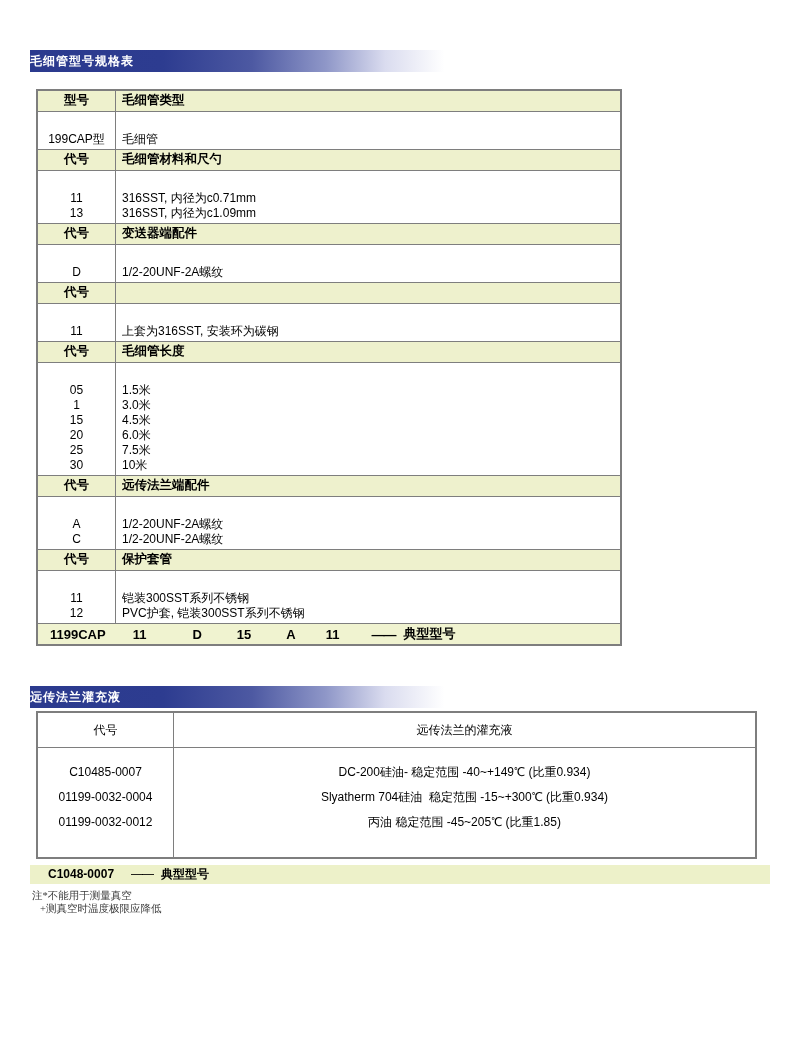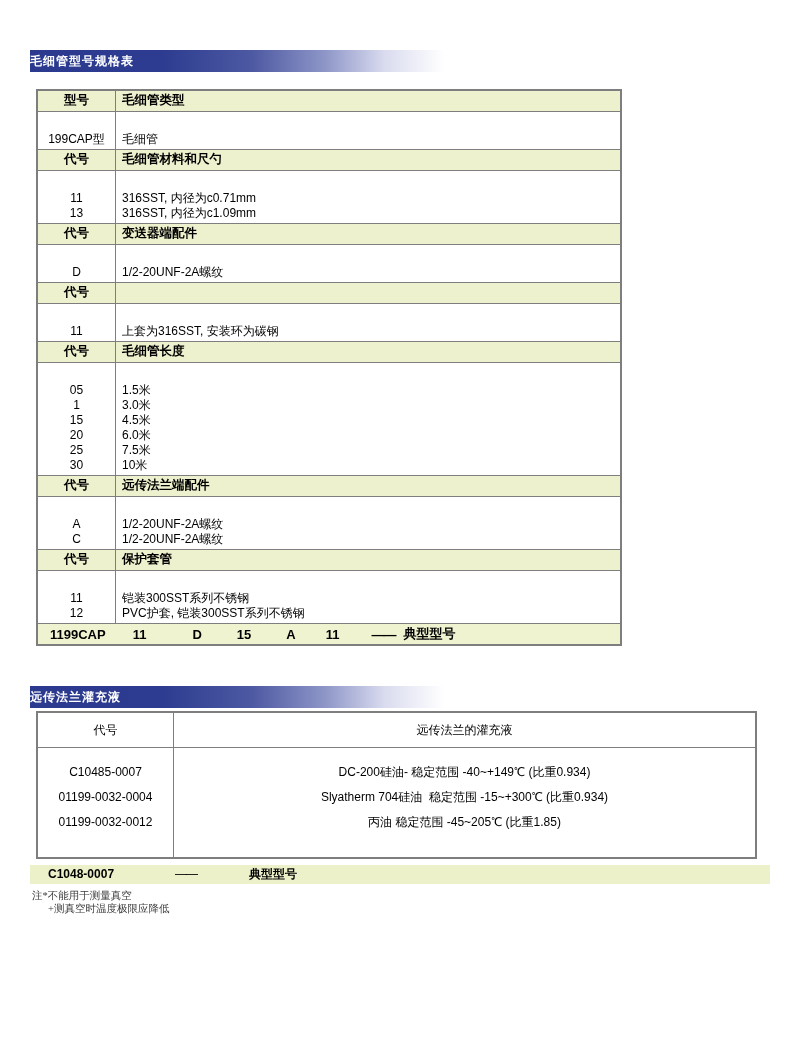--- a/index.html
+++ b/index.html
@@ -80,34 +80,33 @@
   .t2body .t2c1, .t2body .t2c2 { padding-top: 12px; padding-bottom: 22px; }
   .t2body .t2c1 > div, .t2body .t2c2 > div { line-height: 25px; }
 
   
   .bar2 {
     margin-left: 30px; margin-top: 6px;
     width: 740px; height: 19px; line-height: 19px;
     background: #edf1c9;
     display: flex; align-items: center;
     font-size: 12px;
-    gap: 44px;
   }
   .bar2 .b-code { margin-left: 18px; font-weight: bold; }
   .bar2 .b-dash { margin-left: 17px; letter-spacing: -1px; }
   .bar2 .b-label { margin-left: 8px; font-weight: bold; }
 
   
   .notes {
     margin-left: 32px; margin-top: 5px;
     font-family: "Liberation Serif", serif;
     font-size: 10.5px; line-height: 13px;
     color: #3b3b3b;
   }
-  .note-2 { margin-left: 16px; }
+  .note-2 { margin-left: 8px; }
 </style>
 </head>
 <body>
 
 <div class="page">
 
   <div class="sec-title sec-title-1">
     <span>毛细管型号规格表</span>
   </div>
 

